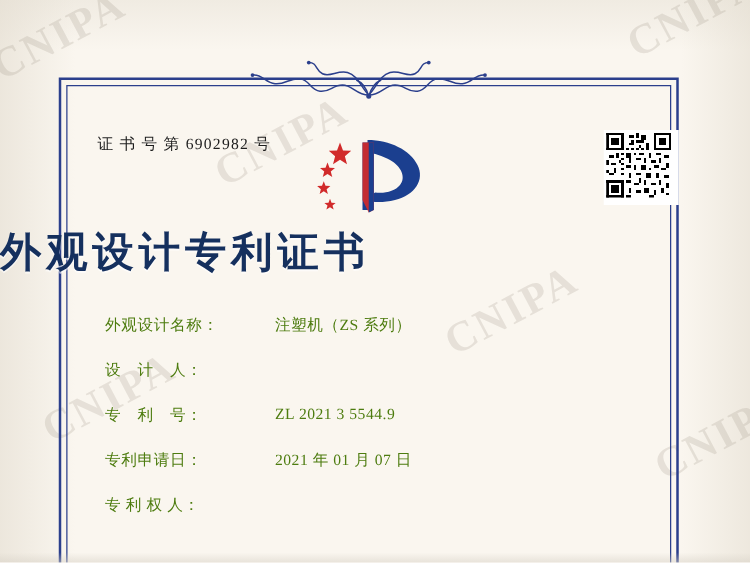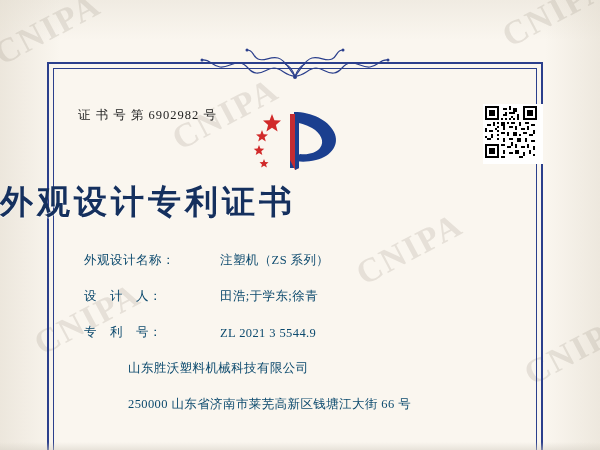--- a/index.html
+++ b/index.html
@@ -126,25 +126,25 @@
 
   
   .fields {
     position: absolute;
     left: 84px;
     top: 252px;
     right: 70px;
   }
   .field-row {
     display: flex;
-    align-items: flex-end;
+    align-items: flex-start;
     margin-bottom: 19px;
     font-family: "Liberation Serif", serif;
     font-size: 12.5px;
-    color: #0c4a6e;
+    color: #4d7c0f;
   }
   .field-label {
     width: 92px;
     flex: 0 0 92px;
     letter-spacing: 0.5px;
     white-space: nowrap;
   }
   .field-value {
     flex: 1 1 auto;
     letter-spacing: 0.4px;
@@ -313,28 +313,30 @@
 
   <div class="cert-title">外观设计专利证书</div>
 
   <div class="fields">
     <div class="field-row">
       <span class="field-label">外观设计名称：</span>
       <span class="field-value">注塑机（ZS 系列）</span>
     </div>
     <div class="field-row">
       <span class="field-label">设　计　人：</span>
-      <span class="field-value">田浩;于学东;徐青</span>
     </div>
     <div class="field-row">
       <span class="field-label">专　利　号：</span>
       <span class="field-value">ZL 2021 3 5544.9</span>
     </div>
     <div class="field-row">
-      <span class="field-value">山东胜沃塑料机械科技有限公司</span>
-    </div>
-    <div class="field-row">
-      <span class="field-value">250000  山东省济南市莱芜高新区钱塘江大街 66 号</span>
+      <span class="field-label">专利申请日：</span>
+      <span class="field-value">2021 年 01 月 07 日</span>
+    </div>
+    <div class="field-row">
+      <span class="field-label">专 利 权 人：</span>
+    </div>
+    <div class="field-row">
     </div>
   </div>
 
   <div class="bottom-fade"></div>
 </div>
 
 </body></html>

